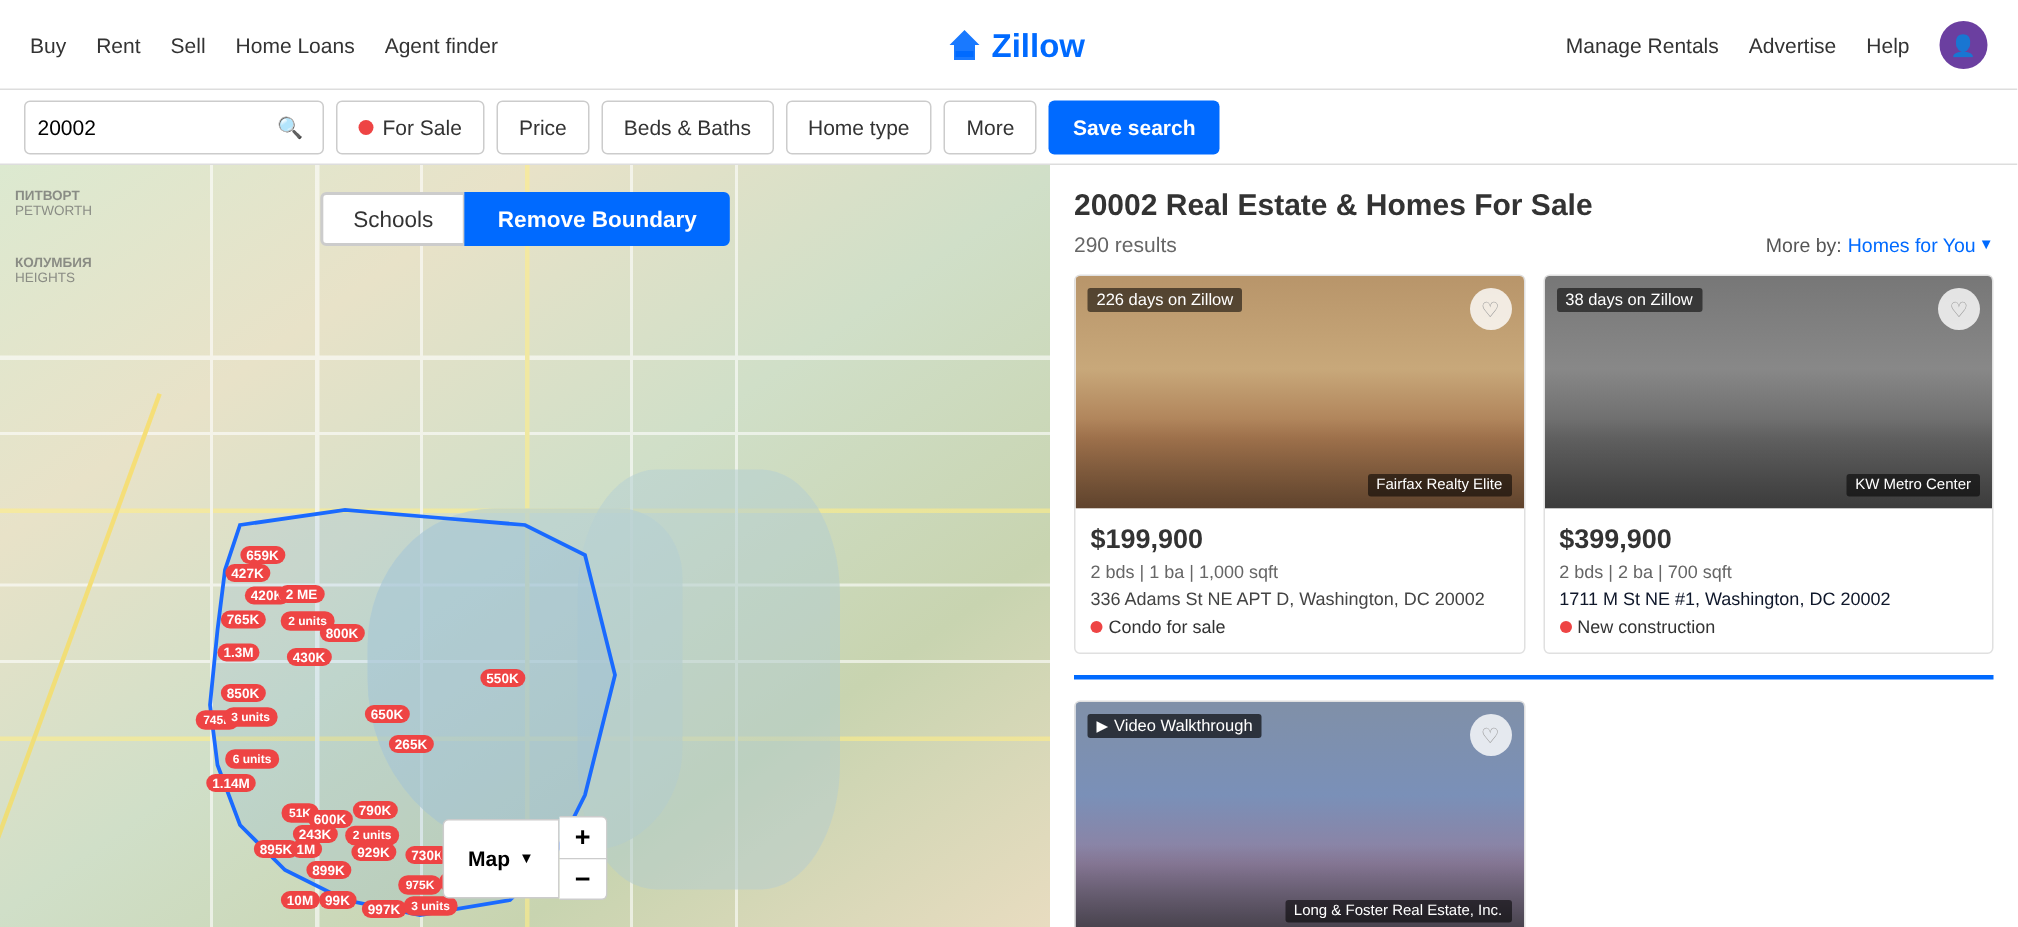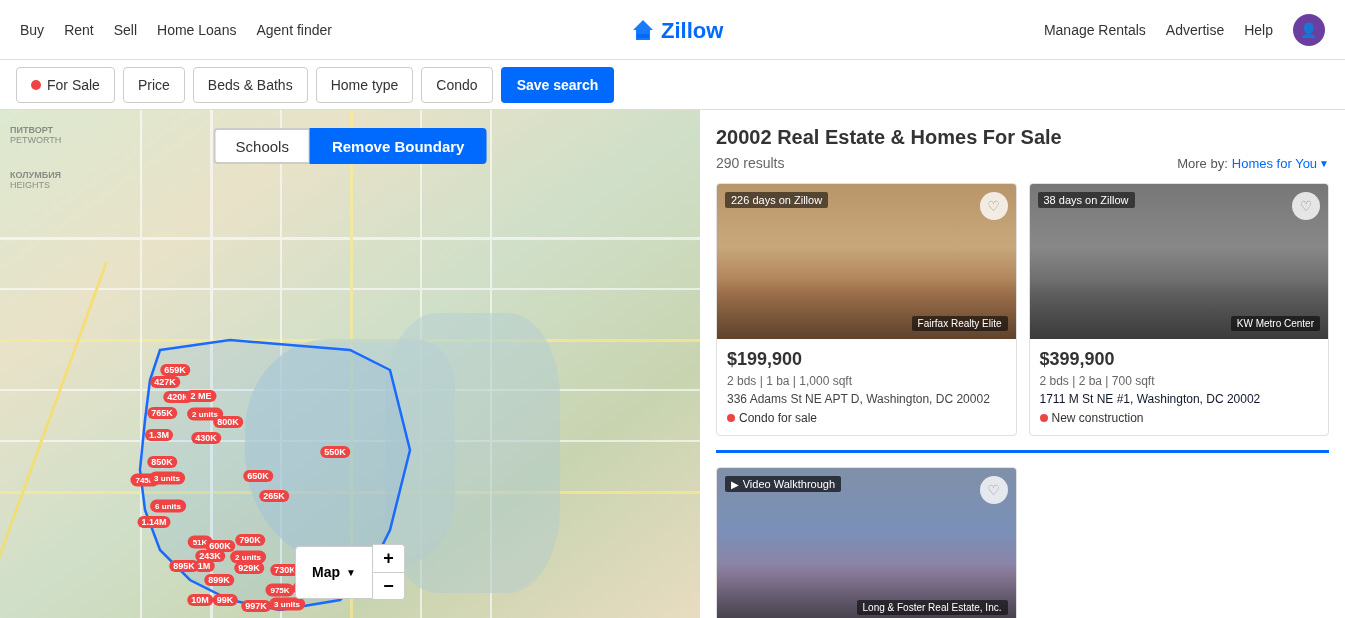--- a/index.html
+++ b/index.html
@@ -30,30 +30,34 @@
 
   <nav style="display:flex;gap:20px;align-items:center;">
     <a href="#" style="text-decoration:none;color:#333;font-size:14px;">Manage Rentals</a>
     <a href="#" style="text-decoration:none;color:#333;font-size:14px;">Advertise</a>
     <a href="#" style="text-decoration:none;color:#333;font-size:14px;">Help</a>
     <div style="width:32px;height:32px;border-radius:50%;background:#6B3FA0;display:flex;align-items:center;justify-content:center;color:white;font-size:14px;cursor:pointer;">👤</div>
   </nav>
 </header>
 
 <div style="display:flex;align-items:center;height:50px;padding:0 16px;border-bottom:1px solid #ddd;gap:8px;">
+  <div style="display:flex;align-items:center;border:1px solid #ccc;border-radius:4px;padding:0 8px;height:36px;width:200px;background:#fff;">
+    <input type="text" style="border: none; outline: none; font-size: 14px; width: 160px;" value="20002">
+    <button style="background:none;border:none;cursor:pointer;color:#555;font-size:14px;">🔍</button>
+  </div>
 
   <button style="height:36px;padding:0 14px;border:1px solid #ccc;border-radius:4px;background:#fff;cursor:pointer;font-size:14px;color:#333;display:flex;align-items:center;gap:6px;">
     <span style="width:10px;height:10px;border-radius:50%;background:#e44;display:inline-block;"></span>
     <span>For Sale</span>
   </button>
 
   <button style="height:36px;padding:0 14px;border:1px solid #ccc;border-radius:4px;background:#fff;cursor:pointer;font-size:14px;color:#333;">Price</button>
   <button style="height:36px;padding:0 14px;border:1px solid #ccc;border-radius:4px;background:#fff;cursor:pointer;font-size:14px;color:#333;">Beds &amp; Baths</button>
   <button style="height:36px;padding:0 14px;border:1px solid #ccc;border-radius:4px;background:#fff;cursor:pointer;font-size:14px;color:#333;">Home type</button>
-  <button style="height:36px;padding:0 14px;border:1px solid #ccc;border-radius:4px;background:#fff;cursor:pointer;font-size:14px;color:#333;">Condo</button>
+  <button style="height:36px;padding:0 14px;border:1px solid #ccc;border-radius:4px;background:#fff;cursor:pointer;font-size:14px;color:#333;">More</button>
   <button style="height:36px;padding:0 16px;border-radius:4px;background:#006aff;color:#fff;border:none;cursor:pointer;font-size:14px;font-weight:600;white-space:nowrap;">Save search</button>
 </div>
 
 <div style="display:flex;height:508px;">
 
   <div style="position:relative;flex:0 0 700px;overflow:hidden;">
 
     <div style="width:100%;height:100%;background:linear-gradient(145deg,#dce9d0 0%,#e8e2c8 25%,#d0dfc8 50%,#c8d4b0 75%,#e8dcc0 100%);position:relative;overflow:hidden;">
 
       <div style="position:absolute;top:0;left:0;width:100%;height:100%;opacity:0.6;">

